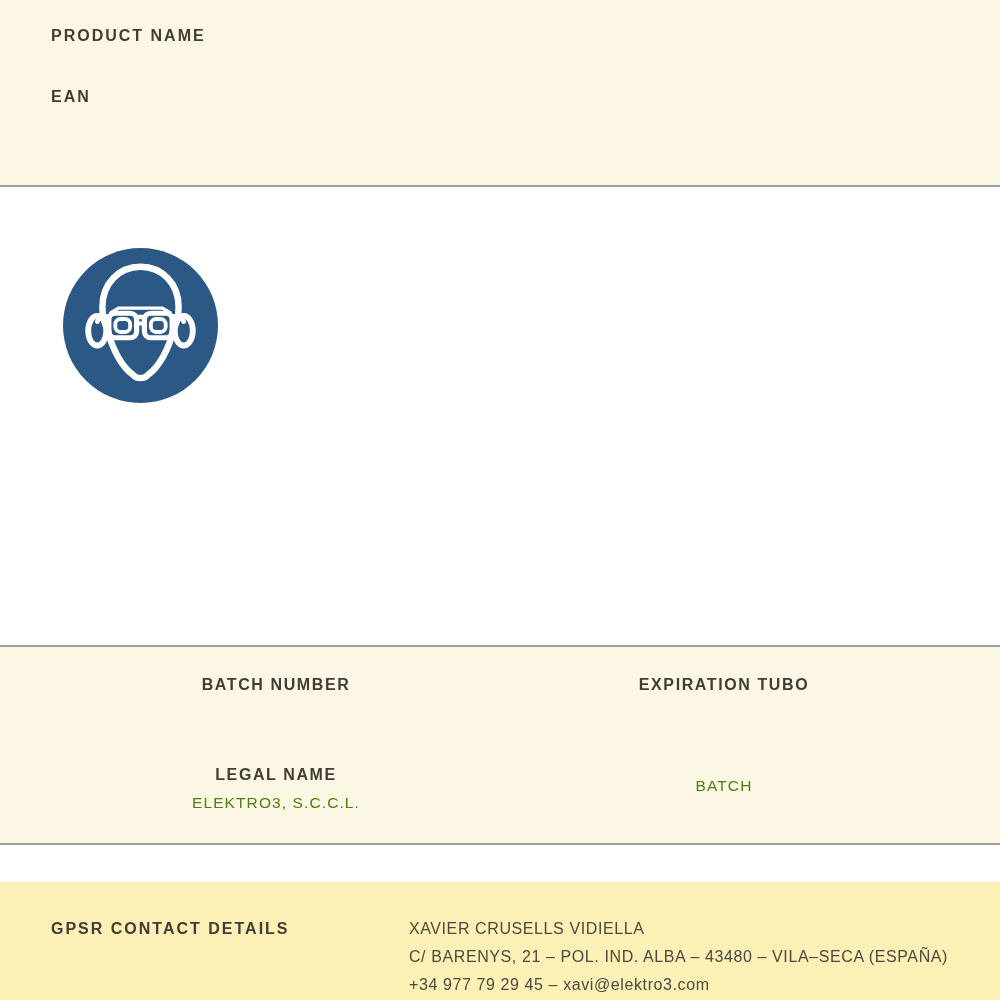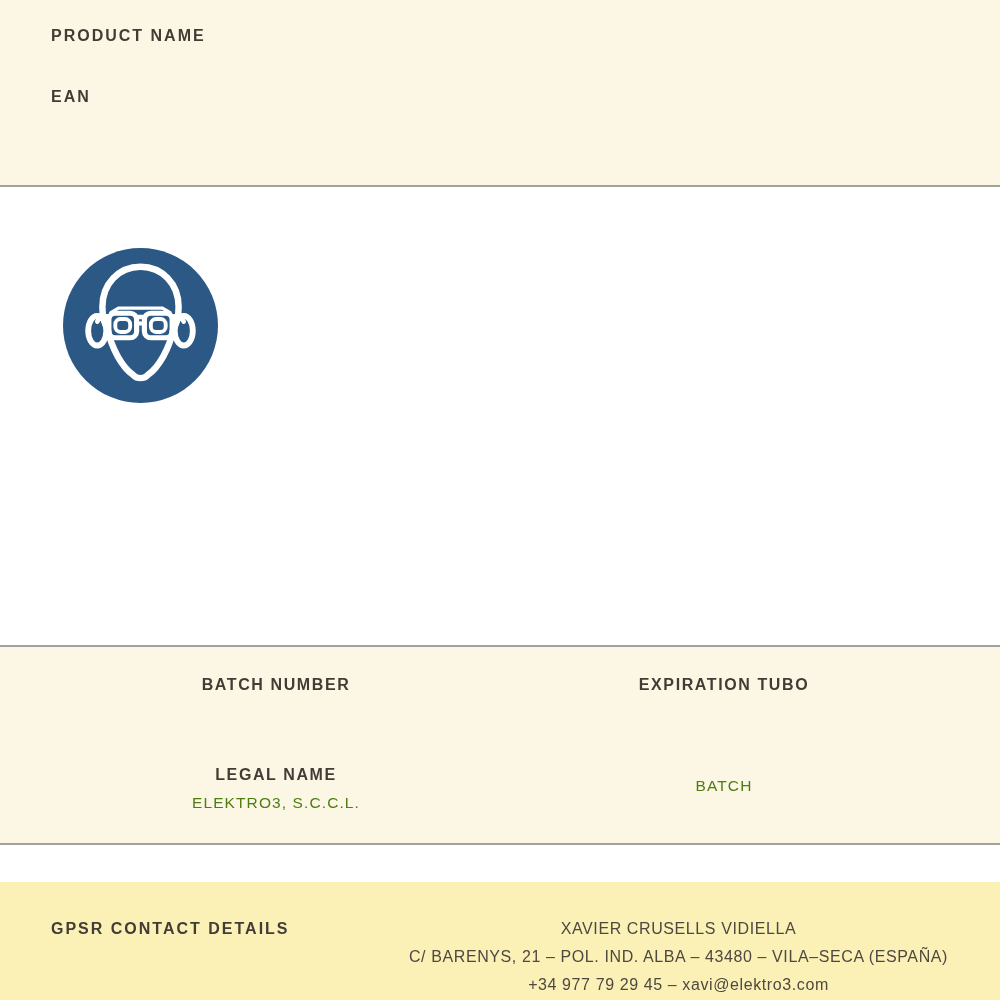--- a/index.html
+++ b/index.html
@@ -40,21 +40,21 @@
     font-size:15.5px;line-height:18px;letter-spacing:1.1px;
     color:#4d7c0f;margin-top:11px;
   }
 
   
   .sec-gpsr{
     height:155px;background:#fbf1b7;
     padding:38px 52px 0 51px;
     display:flex;justify-content:space-between;align-items:flex-start;margin-top:37px;
   }
-  .gpsr-contact{text-align:center;margin-top:-5px;}
+  .gpsr-contact{text-align:left;margin-top:-5px;}
   .gpsr-line{
     font-size:16px;line-height:28px;letter-spacing:0.6px;color:#4d4840;
   }
 </style>
 </head>
 <body>
 
 <div class="page">
 
   <section class="sec sec-top">

